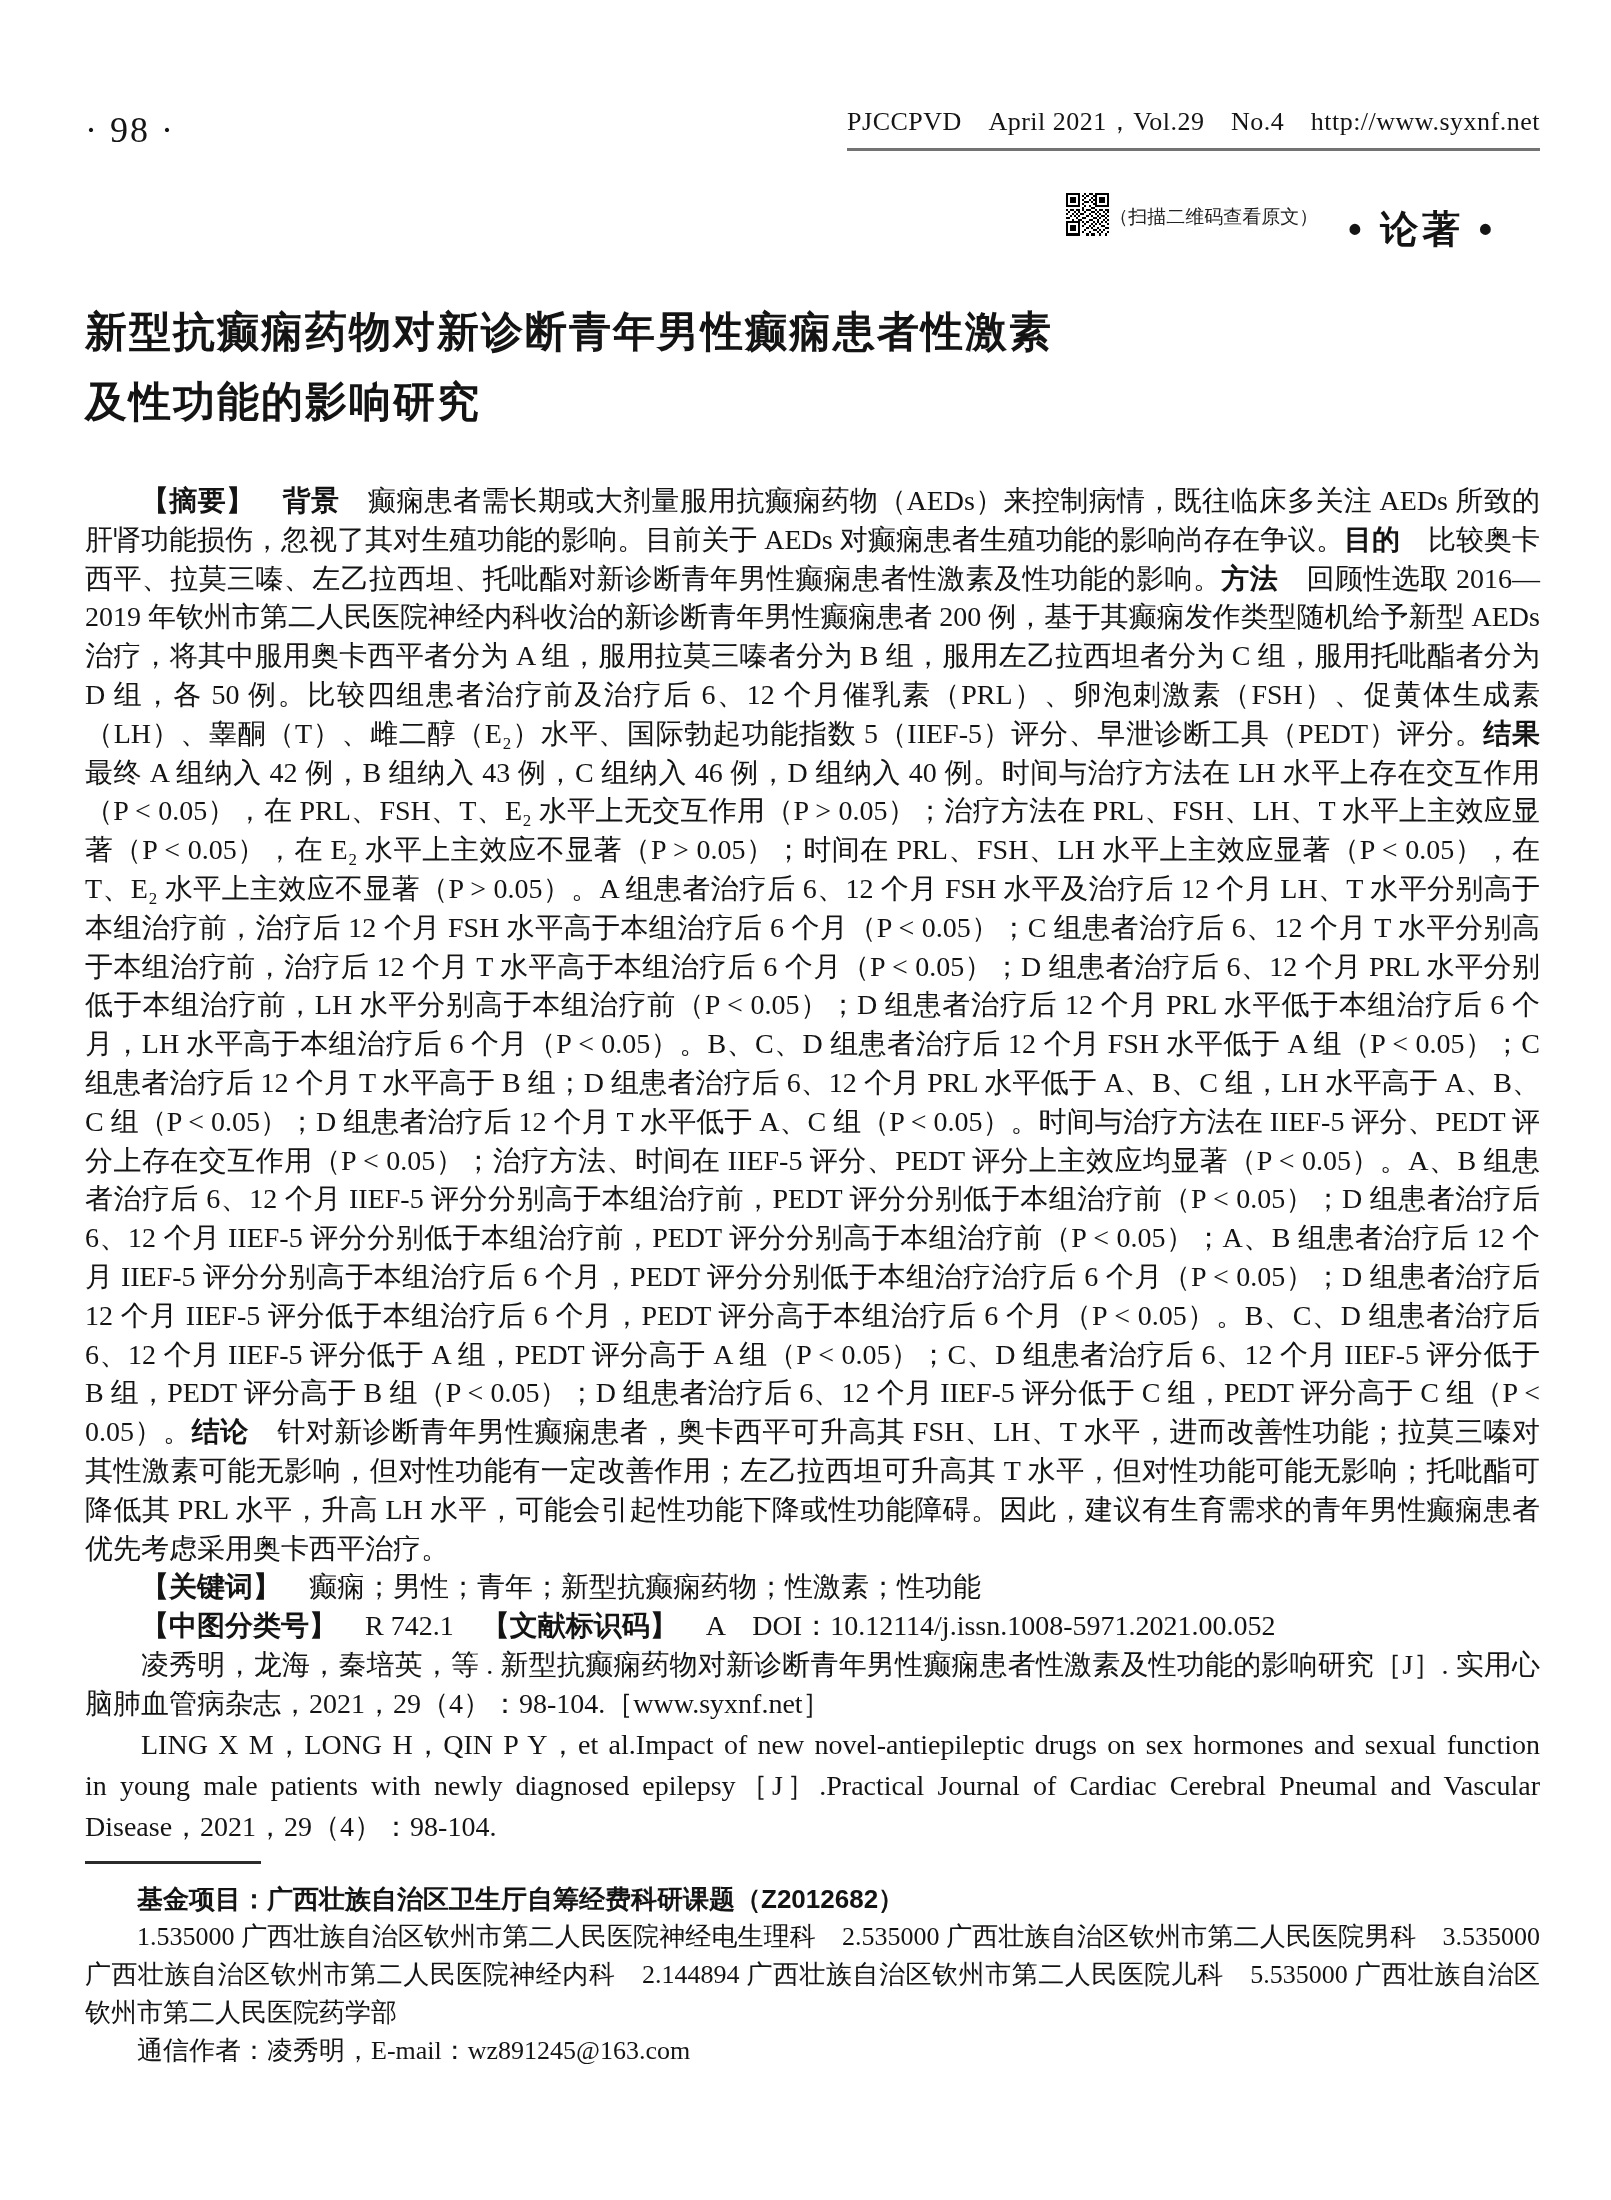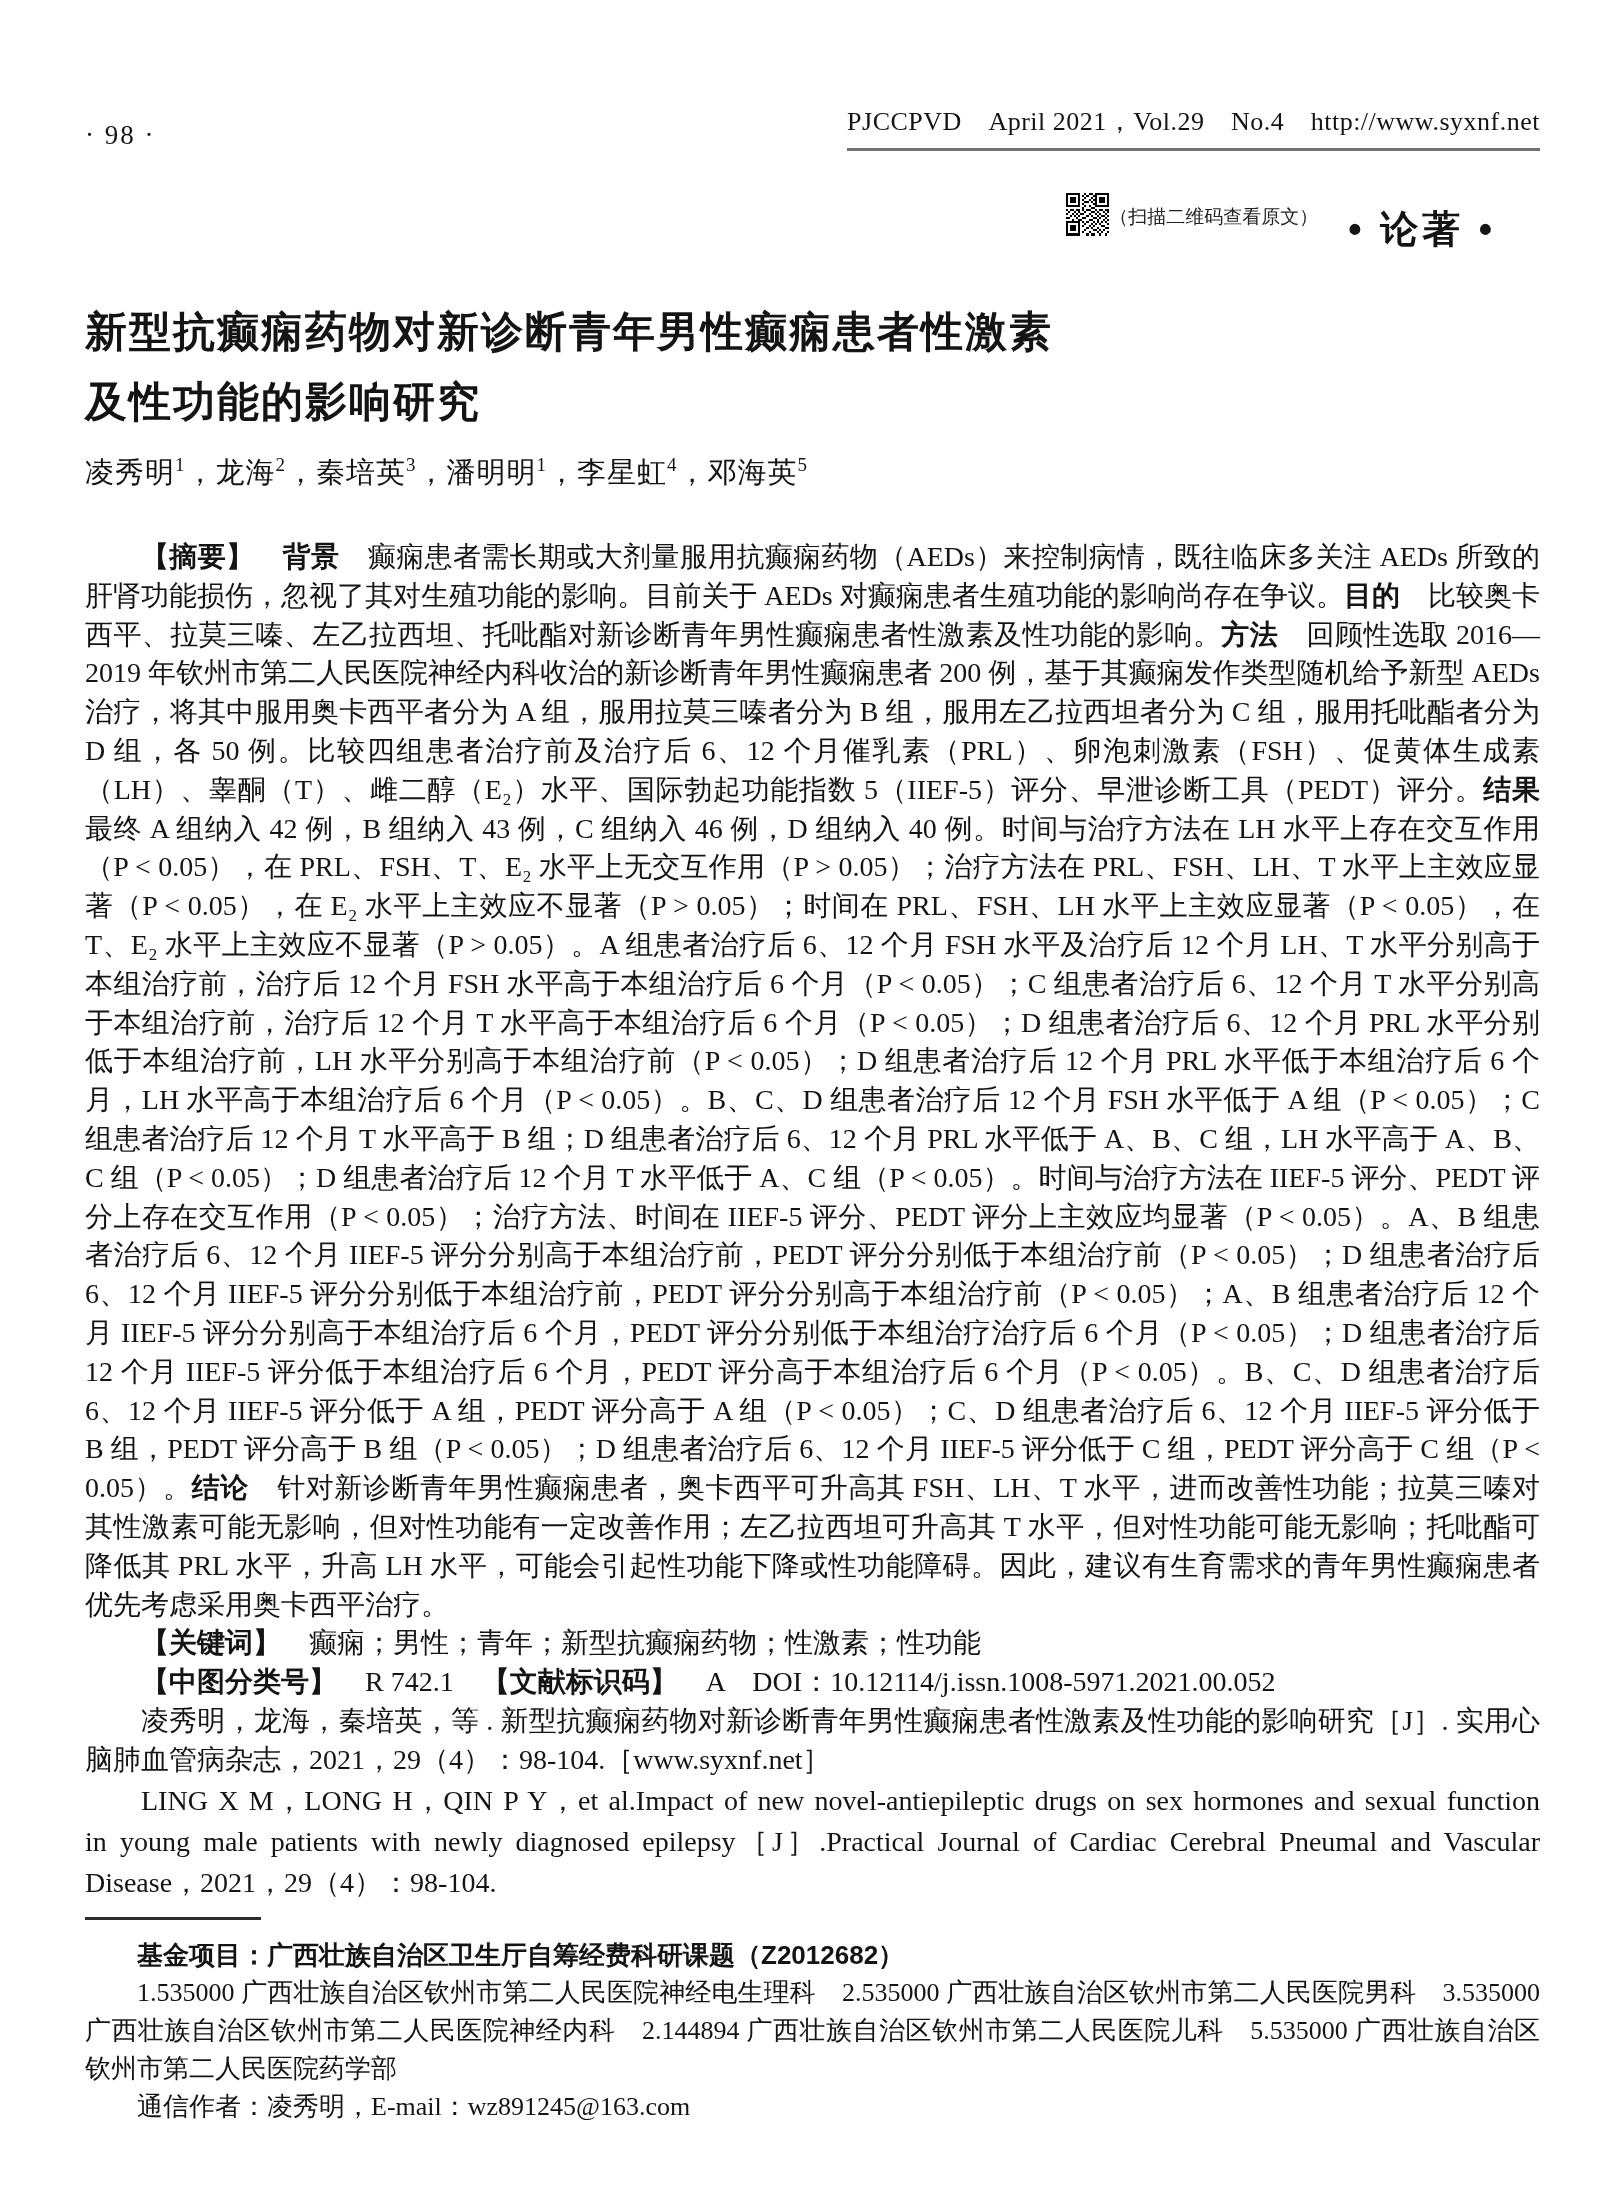--- a/index.html
+++ b/index.html
@@ -1,20 +1,20 @@
 <!DOCTYPE html>
 <html><head>
 <meta charset="utf-8">
 <style>
   html,body{margin:0;padding:0;background:#ffffff;}
   body{width:1611px;height:2200px;font-family:"Liberation Serif",serif;color:#141414;}
   .page{position:relative;width:1611px;height:2200px;box-sizing:border-box;
         padding:104px 71px 0 85px;overflow:hidden;background:#ffffff;}
   .header-row{display:flex;justify-content:space-between;align-items:flex-end;}
-  .page-num{font-size:27px;letter-spacing:2px;}
+  .page-num{font-size:36px;letter-spacing:2px;}
   .journal-info{font-size:26px;padding-bottom:9px;border-bottom:3px solid #737373;letter-spacing:.5px;}
   .qr-cluster{position:absolute;top:150px;right:100px;display:flex;align-items:flex-start;}
   .qr-box{display:flex;flex-direction:row;align-items:center;width:252px;}
   .qr-svg{width:128px;height:128px;}
   .qr-caption{font-size:19px;margin-top:6px;white-space:nowrap;color:#222;}
   .article-type{font-family:"Liberation Sans",sans-serif;font-weight:bold;font-size:38px;
                 margin:54px 15px 0 30px;white-space:nowrap;letter-spacing:4px;}
   h1.title{font-family:"Liberation Sans",sans-serif;font-weight:bold;font-size:42px;
            line-height:70px;margin:146px 0 0 0;width:1120px;letter-spacing:2px;}
   .authors{margin-top:16px;font-size:29px;letter-spacing:1px;}
@@ -51,21 +51,20 @@
       <div class="qr-caption">（扫描二维码查看原文）</div>
     </div>
     <div class="article-type">• 论著 •</div>
   </div>
 
   <h1 class="title">
     <span>新型抗癫痫药物对新诊断青年男性癫痫患者性激素</span><br>
     <span>及性功能的影响研究</span>
   </h1>
 
-  <div class="authors"><span>凌秀明</span><sup>1</sup><span>，</span><span>龙海</span><sup>2</sup><span>，</span><span>秦培英</span><sup>3</sup><span>，</span><span>潘明明</span><sup>1</sup><span>，</span><span>李星虹</span><sup>4</sup><span>，</span><span>邓海英</span><sup>5</sup></div>
 
   <p class="abstract"><span class="seg-b">【摘要】　</span><span class="seg-b">背景　</span><span>癫痫患者需长期或大剂量服用抗癫痫药物（AEDs）来控制病情，既往临床多关注 AEDs 所致的肝肾功能损伤，忽视了其对生殖功能的影响。目前关于 AEDs 对癫痫患者生殖功能的影响尚存在争议。</span><span class="seg-b">目的　</span><span>比较奥卡西平、拉莫三嗪、左乙拉西坦、托吡酯对新诊断青年男性癫痫患者性激素及性功能的影响。</span><span class="seg-b">方法　</span><span>回顾性选取 2016—2019 年钦州市第二人民医院神经内科收治的新诊断青年男性癫痫患者 200 例，基于其癫痫发作类型随机给予新型 AEDs 治疗，将其中服用奥卡西平者分为 A 组，服用拉莫三嗪者分为 B 组，服用左乙拉西坦者分为 C 组，服用托吡酯者分为 D 组，各 50 例。比较四组患者治疗前及治疗后 6、12 个月催乳素（PRL）、卵泡刺激素（FSH）、促黄体生成素（LH）、睾酮（T）、雌二醇（E₂）水平、国际勃起功能指数 5（IIEF-5）评分、早泄诊断工具（PEDT）评分。</span><span class="seg-b">结果　</span><span>最终 A 组纳入 42 例，B 组纳入 43 例，C 组纳入 46 例，D 组纳入 40 例。时间与治疗方法在 LH 水平上存在交互作用（P &lt; 0.05），在 PRL、FSH、T、E₂ 水平上无交互作用（P &gt; 0.05）；治疗方法在 PRL、FSH、LH、T 水平上主效应显著（P &lt; 0.05），在 E₂ 水平上主效应不显著（P &gt; 0.05）；时间在 PRL、FSH、LH 水平上主效应显著（P &lt; 0.05），在 T、E₂ 水平上主效应不显著（P &gt; 0.05）。A 组患者治疗后 6、12 个月 FSH 水平及治疗后 12 个月 LH、T 水平分别高于本组治疗前，治疗后 12 个月 FSH 水平高于本组治疗后 6 个月（P &lt; 0.05）；C 组患者治疗后 6、12 个月 T 水平分别高于本组治疗前，治疗后 12 个月 T 水平高于本组治疗后 6 个月（P &lt; 0.05）；D 组患者治疗后 6、12 个月 PRL 水平分别低于本组治疗前，LH 水平分别高于本组治疗前（P &lt; 0.05）；D 组患者治疗后 12 个月 PRL 水平低于本组治疗后 6 个月，LH 水平高于本组治疗后 6 个月（P &lt; 0.05）。B、C、D 组患者治疗后 12 个月 FSH 水平低于 A 组（P &lt; 0.05）；C 组患者治疗后 12 个月 T 水平高于 B 组；D 组患者治疗后 6、12 个月 PRL 水平低于 A、B、C 组，LH 水平高于 A、B、C 组（P &lt; 0.05）；D 组患者治疗后 12 个月 T 水平低于 A、C 组（P &lt; 0.05）。时间与治疗方法在 IIEF-5 评分、PEDT 评分上存在交互作用（P &lt; 0.05）；治疗方法、时间在 IIEF-5 评分、PEDT 评分上主效应均显著（P &lt; 0.05）。A、B 组患者治疗后 6、12 个月 IIEF-5 评分分别高于本组治疗前，PEDT 评分分别低于本组治疗前（P &lt; 0.05）；D 组患者治疗后 6、12 个月 IIEF-5 评分分别低于本组治疗前，PEDT 评分分别高于本组治疗前（P &lt; 0.05）；A、B 组患者治疗后 12 个月 IIEF-5 评分分别高于本组治疗后 6 个月，PEDT 评分分别低于本组治疗治疗后 6 个月（P &lt; 0.05）；D 组患者治疗后 12 个月 IIEF-5 评分低于本组治疗后 6 个月，PEDT 评分高于本组治疗后 6 个月（P &lt; 0.05）。B、C、D 组患者治疗后 6、12 个月 IIEF-5 评分低于 A 组，PEDT 评分高于 A 组（P &lt; 0.05）；C、D 组患者治疗后 6、12 个月 IIEF-5 评分低于 B 组，PEDT 评分高于 B 组（P &lt; 0.05）；D 组患者治疗后 6、12 个月 IIEF-5 评分低于 C 组，PEDT 评分高于 C 组（P &lt; 0.05）。</span><span class="seg-b">结论　</span><span>针对新诊断青年男性癫痫患者，奥卡西平可升高其 FSH、LH、T 水平，进而改善性功能；拉莫三嗪对其性激素可能无影响，但对性功能有一定改善作用；左乙拉西坦可升高其 T 水平，但对性功能可能无影响；托吡酯可降低其 PRL 水平，升高 LH 水平，可能会引起性功能下降或性功能障碍。因此，建议有生育需求的青年男性癫痫患者优先考虑采用奥卡西平治疗。</span></p>
 
   <p class="kv-line"><span class="seg-b">【关键词】　</span><span>癫痫；男性；青年；新型抗癫痫药物；性激素；性功能</span></p>
 
   <p class="kv-line"><span class="seg-b">【中图分类号】　</span><span>R 742.1　</span><span class="seg-b">【文献标识码】　</span><span>A　DOI：10.12114/j.issn.1008-5971.2021.00.052</span></p>
 
   <p class="citation">凌秀明，龙海，秦培英，等 . 新型抗癫痫药物对新诊断青年男性癫痫患者性激素及性功能的影响研究［J］. 实用心脑肺血管病杂志，2021，29（4）：98-104.［www.syxnf.net］</p>
 
   <p class="citation-en">LING X M，LONG H，QIN P Y，et al.Impact of new novel-antiepileptic drugs on sex hormones and sexual function in young male patients with newly diagnosed epilepsy［J］.Practical Journal of Cardiac Cerebral Pneumal and Vascular Disease，2021，29（4）：98-104.</p>

